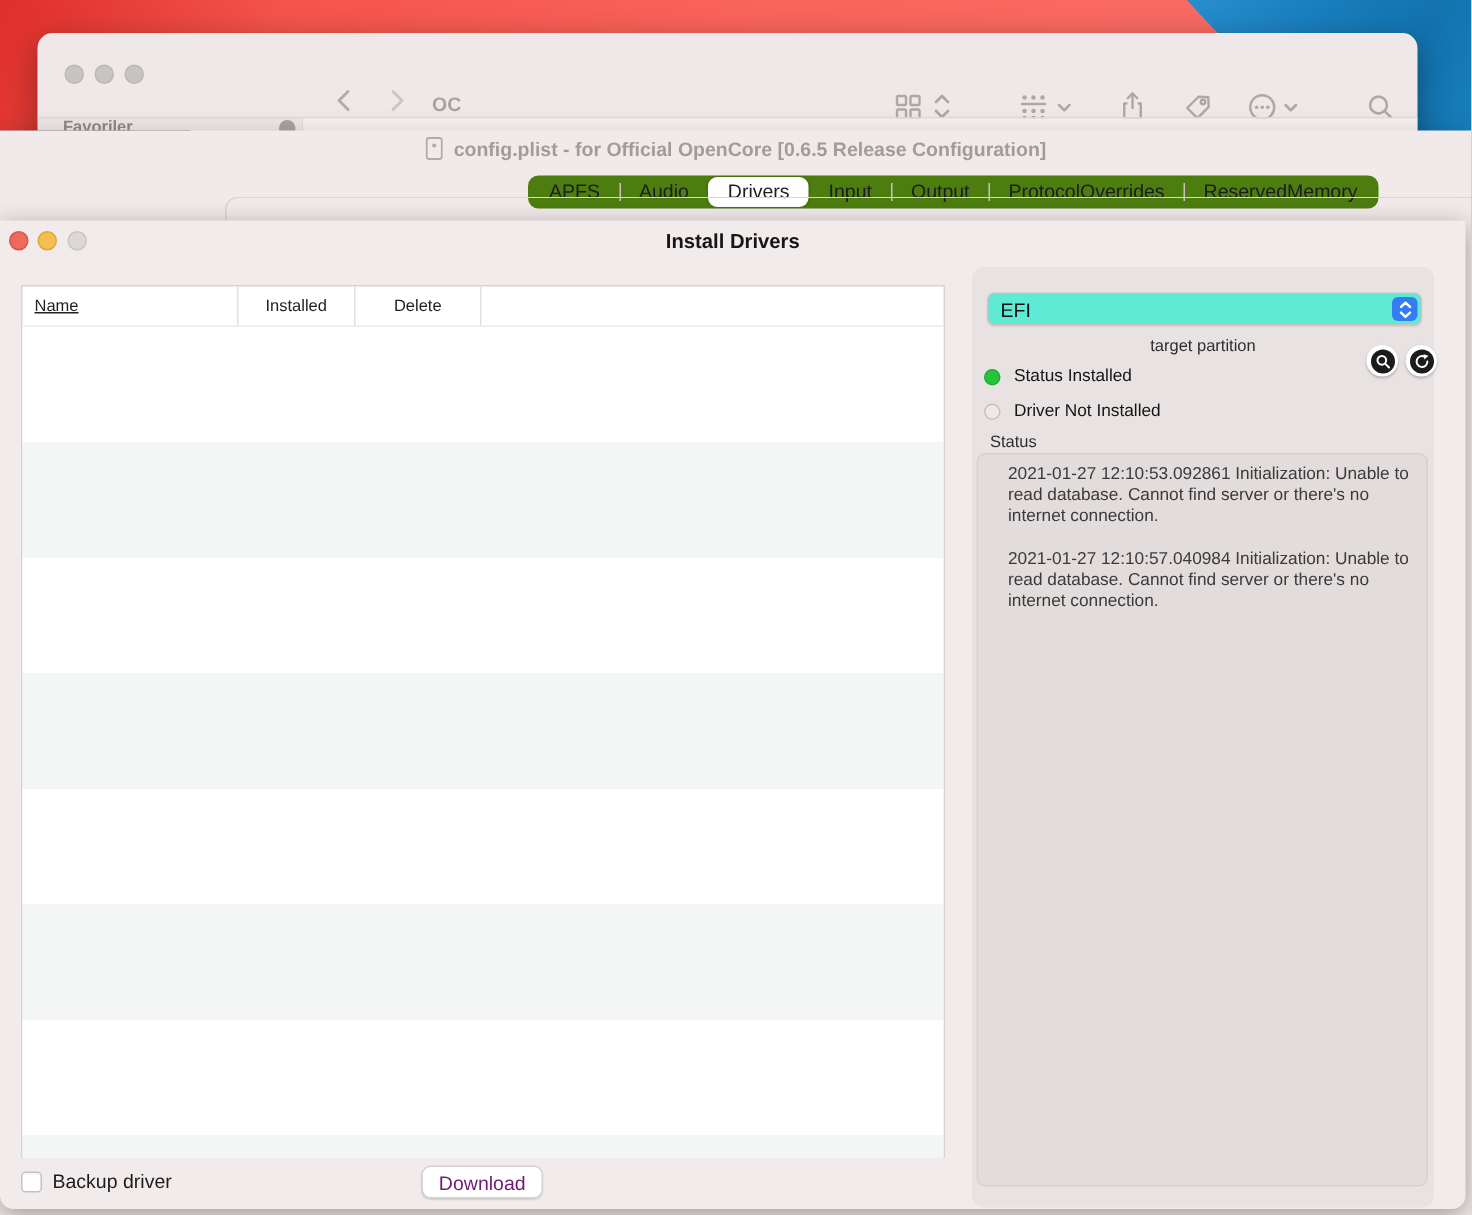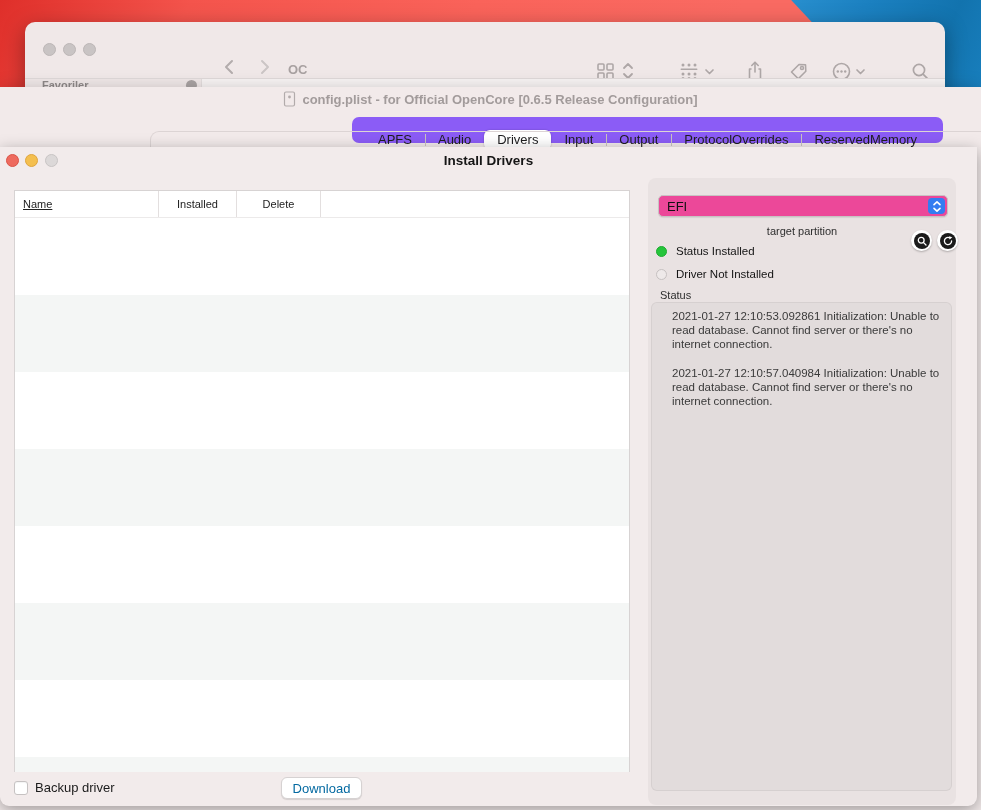--- a/index.html
+++ b/index.html
@@ -29,22 +29,22 @@
 
   
   .darkrect{position:absolute;left:0;top:87px;width:127px;height:60px;
     background:linear-gradient(135deg,#3f3435 0%,#4e4445 55%,#564c4d 100%);}
 
   
   .configwin{position:absolute;left:0;top:87px;width:981px;height:723px;background:#f2eaea;
     box-shadow:0 4px 18px rgba(0,0,0,.25);}
   .configwin .ctitle{position:absolute;left:0;top:4px;width:981px;text-align:center;
     font-size:13px;font-weight:600;color:#a29b9b;display:flex;justify-content:center;align-items:center;gap:6px;}
-  .tabbar{position:absolute;left:352px;top:30px;height:22px;display:inline-flex;align-items:flex-start;
-    background:#8b5cf6;border-radius:7px;padding:13px;}
+  .tabbar{position:absolute;left:352px;top:30px;height:22px;display:inline-flex;align-items:flex-end;
+    background:#4d7c0f;border-radius:7px;padding:1px;}
   .tab{font-size:13px;color:#1d1d1f;padding:2px 13px;line-height:16px;white-space:nowrap;position:relative;}
   .tab + .tab::before{content:"";position:absolute;left:0;top:4px;bottom:4px;width:1px;background:#c9c1c1;}
   .tab.selected{background:#ffffff;border-radius:6px;box-shadow:0 0 2px rgba(0,0,0,.25);}
   .tab.selected::before,.tab.selected + .tab::before{display:none;}
   .tabview-edge{position:absolute;left:150px;top:44px;width:835px;height:20px;
     border-top:1px solid #dcd4d4;border-left:1px solid #dcd4d4;border-top-left-radius:9px;}
 
   
   .install{position:absolute;left:0;top:147px;width:977px;height:659px;background:#f2ebeb;
     border-radius:0 0 9px 9px;box-shadow:0 4px 16px rgba(0,0,0,.35);}
@@ -64,26 +64,26 @@
   .hc.c-inst{width:78px;justify-content:center;padding-left:0;}
   .hc.c-del{width:84px;justify-content:center;padding-left:0;}
   .hc.c-fill{flex:1;border-right:none;}
   .dbody{height:554px;background:repeating-linear-gradient(to bottom,#ffffff 0 77px,#f4f6f5 77px 154px);}
 
   
   .chk{position:absolute;left:14px;top:634px;width:14px;height:14px;background:#fff;
     border:1px solid #c6c2c2;border-radius:3px;box-shadow:inset 0 1px 1px rgba(0,0,0,.05);}
   .chklabel{position:absolute;left:35px;top:633px;font-size:13px;color:#1b1b1b;}
   .dlbtn{position:absolute;left:281px;top:630px;width:81px;height:22px;background:#ffffff;
-    border:1px solid #d6d2d2;border-radius:6px;font-size:13px;color:#0369a1;
+    border:1px solid #d6d2d2;border-radius:6px;font-size:13px;color:#701a75;
     display:flex;align-items:center;justify-content:center;box-shadow:0 1px 1px rgba(0,0,0,.12);}
 
   
   .panel{position:absolute;left:648px;top:31px;width:308px;height:627px;background:#e9e2e2;border-radius:8px;}
-  .popup{position:absolute;left:10px;top:17px;width:290px;height:22px;background:#ec4899;
+  .popup{position:absolute;left:10px;top:17px;width:290px;height:22px;background:#5eead4;
     border:1px solid #c8c3c3;border-radius:5px;display:flex;align-items:center;
     font-size:13px;color:#111;padding-left:8px;box-shadow:0 1px 1px rgba(0,0,0,.08);}
   .popup .chevbox{position:absolute;right:2px;top:2px;width:17px;height:16px;border-radius:4px;
     background:#337cf1;display:flex;align-items:center;justify-content:center;}
   .pcaption{position:absolute;left:0;top:47px;width:100%;text-align:center;font-size:11px;color:#2e2e2e;}
   .cbtn{position:absolute;top:52px;width:21px;height:21px;border-radius:50%;background:#ffffff;
     box-shadow:0 1px 2px rgba(0,0,0,.25);display:flex;align-items:center;justify-content:center;}
   .cbtn .inner{width:16px;height:16px;border-radius:50%;background:#1b1b1b;display:flex;align-items:center;justify-content:center;}
   .legend-row{position:absolute;left:8px;display:flex;align-items:center;gap:9px;font-size:11.5px;color:#141414;}
   .dot{width:11px;height:11px;border-radius:50%;}

